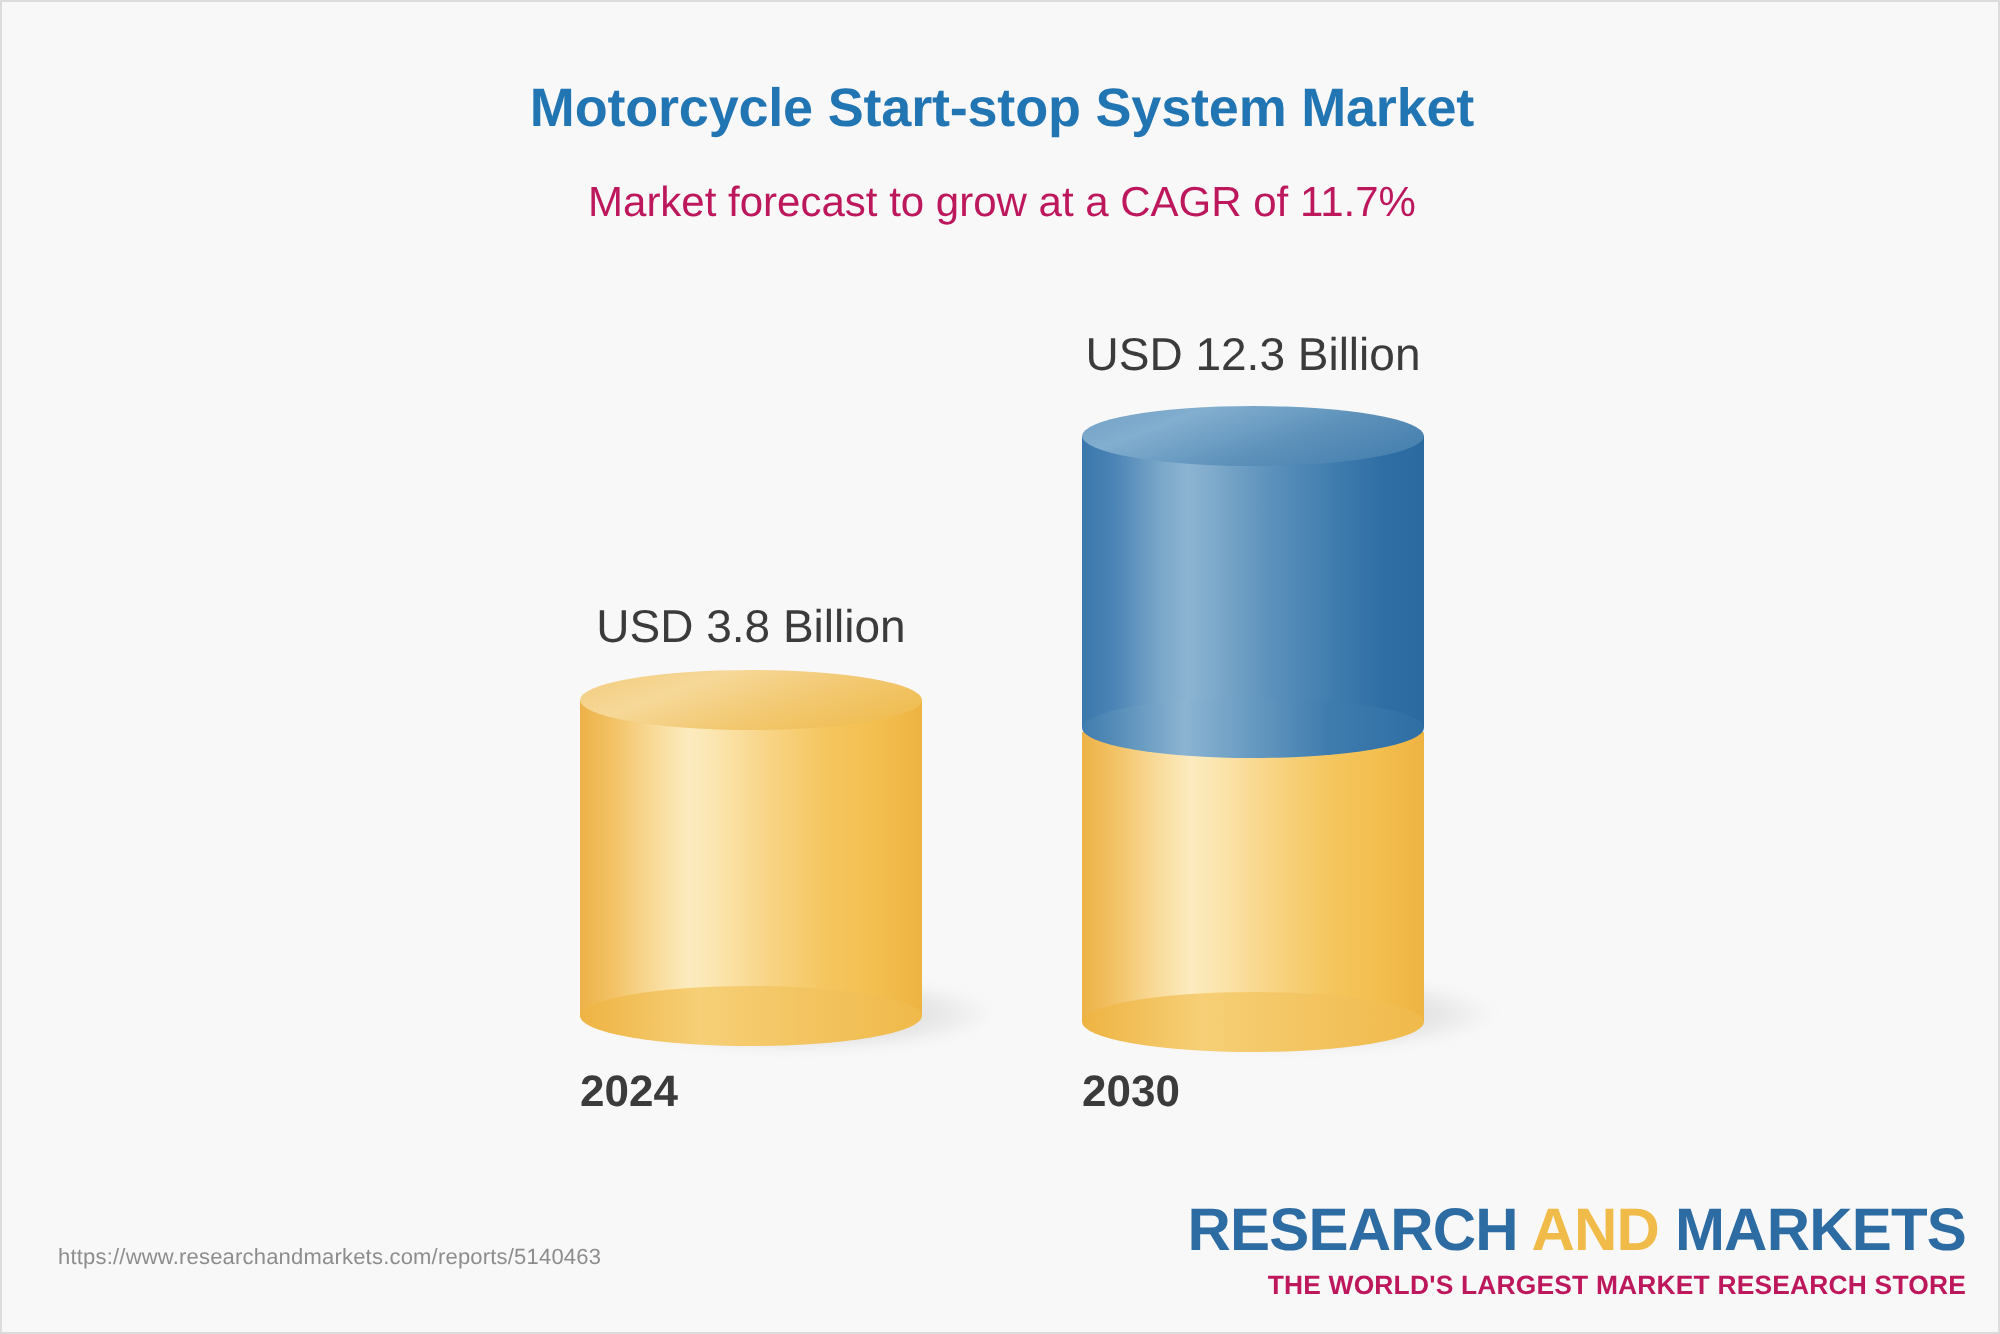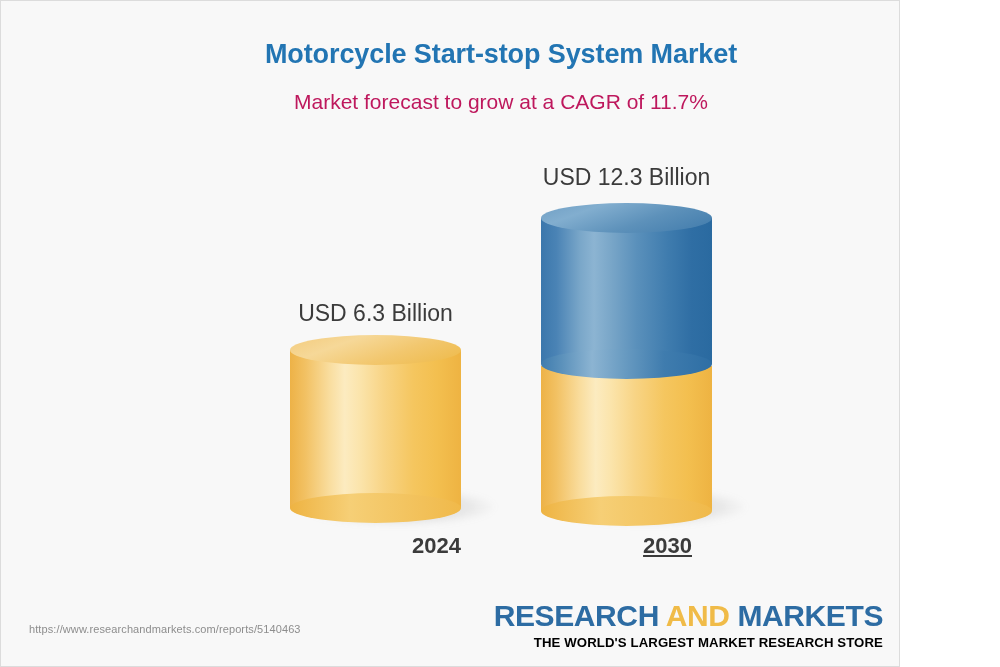--- a/index.html
+++ b/index.html
@@ -6,21 +6,21 @@
     margin: 0;
     padding: 0;
     background: #ffffff;
   }
   body {
     font-family: "Liberation Sans", sans-serif;
   }
 
   #canvas {
     position: relative;
-    width: 900px;
+    width: 1000px;
     height: 667px;
     background: #f8f8f8;
     box-sizing: border-box;
     border: 1px solid #dcdcdc;
     overflow: hidden;
   }
 
   
   #chart-title {
     position: absolute;
@@ -59,21 +59,21 @@
     text-align: center;
     font-size: 23px;
     font-weight: normal;
     color: #3b3b3b;
     white-space: nowrap;
   }
 
   
   .category-label {
     position: absolute;
-    text-align: right;
+    text-align: left;
     font-size: 22px;
     font-weight: bold;
     color: #3b3b3b;
     white-space: nowrap;
   }
 
   
   .cylinder {
     position: absolute;
   }
@@ -183,37 +183,37 @@
     letter-spacing: -0.4px;
     white-space: nowrap;
   }
   #logo-wordmark .logo-and {
     color: #f0bb48;
   }
   #logo-tagline {
     margin-top: 5px;
     font-size: 13.2px;
     font-weight: bold;
-    color: #000000;
+    color: #be185d;
     letter-spacing: 0.1px;
     white-space: nowrap;
   }
 </style>
 </head>
 <body>
 
 <div id="canvas">
 
   <div id="chart-title">Motorcycle Start-stop System Market</div>
 
   <div id="chart-subtitle">Market forecast to grow at a CAGR of 11.7%</div>
 
   <div id="plot-area">
 
-    <div class="value-label" style="left:289px; top:299px; width:171px;">USD 6.3 Billion</div>
+    <div class="value-label" style="left:289px; top:299px; width:171px;">USD 3.8 Billion</div>
 
     <div class="cyl-shadow" style="left:300px; top:487px; width:195px; height:38px;"></div>
 
     <div class="cylinder fill-yellow" style="left:289px; top:334px; width:171px; height:180px;">
 
       <div class="cyl-body" style="top:15px; height:158px;"></div>
 
       <div class="cyl-bottom" style="top:158px; height:30px;"></div>
 
       <div class="cyl-cap" style="top:0px; height:30px;"></div>
@@ -233,21 +233,21 @@
     <div class="cylinder fill-blue" style="left:540px; top:202px; width:171px; height:175px;">
       <div class="cyl-body" style="top:15px; height:146px;"></div>
 
       <div class="cyl-seam" style="top:146px; height:30px;
                   background: linear-gradient(to right,
                     #3f7cae 0%, #5b91bb 12%, #8cb4d2 30%,
                     #6a9cc2 48%, #3f7cae 72%, #2e6ea4 100%);"></div>
       <div class="cyl-cap" style="top:0px; height:30px;"></div>
     </div>
 
-    <div class="category-label" style="left:520px; top:532px; width:171px;text-decoration:underline;">2030</div>
+    <div class="category-label" style="left:540px; top:532px; width:171px;">2030</div>
 
   </div>
 
   <div id="footer-url">https://www.researchandmarkets.com/reports/5140463</div>
 
   <div id="logo">
     <div id="logo-wordmark"><span>RESEARCH</span><span class="logo-and"> <span>AND</span> </span><span>MARKETS</span></div>
     <div id="logo-tagline">THE WORLD'S LARGEST MARKET RESEARCH STORE</div>
   </div>
 

